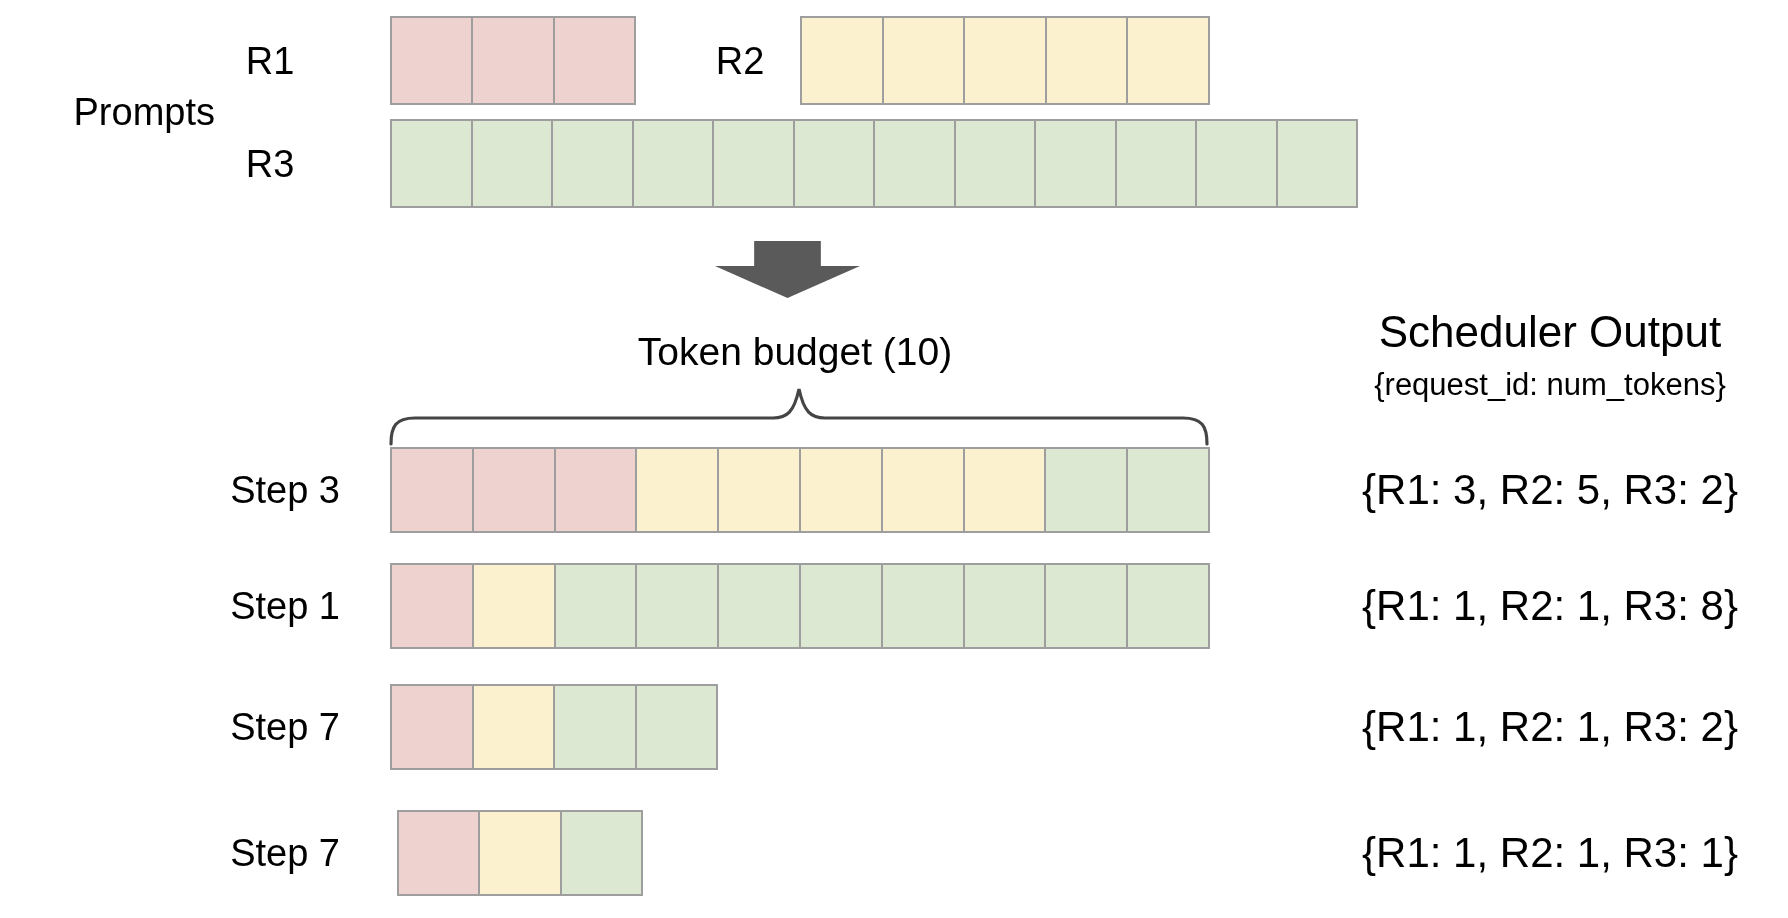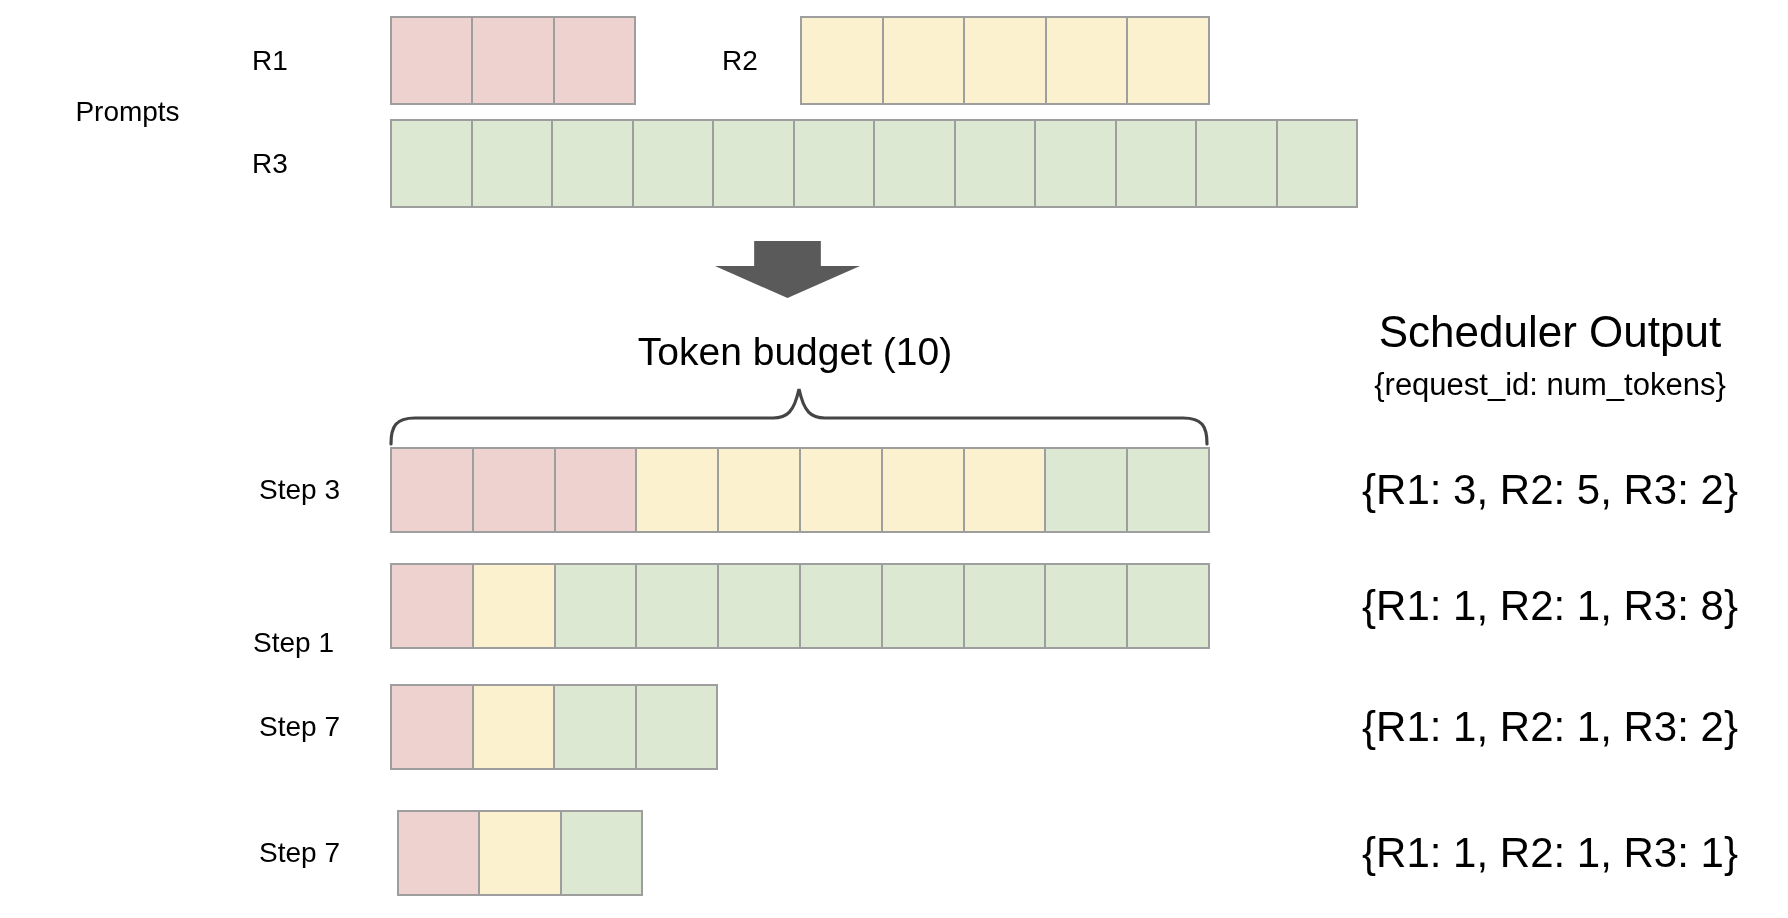--- a/index.html
+++ b/index.html
@@ -6,21 +6,21 @@
   .canvas{
     position:relative;
     width:1788px;height:918px;
     background:#ffffff;
     font-family:"Liberation Sans", sans-serif;
     color:#000000;
     overflow:hidden;
   }
   .biglabel{
     position:absolute;
-    font-size:28px;
+    font-size:38px;
     line-height:50px;
     white-space:nowrap;
   }
   .center{text-align:center;}
   .right{text-align:right;}
   .crow{
     position:absolute;
     display:flex;
     box-sizing:border-box;
     border:2.5px solid #9e9e9e;
@@ -40,21 +40,21 @@
   .brace{position:absolute;left:388px;top:382px;}
   .sched-title{position:absolute;left:1310px;width:480px;top:306px;font-size:44px;line-height:52px;text-align:center;white-space:nowrap;}
   .sched-subtitle{position:absolute;left:1310px;width:480px;top:366px;font-size:31px;line-height:38px;text-align:center;white-space:nowrap;}
   .sched-line{position:absolute;left:1310px;width:480px;font-size:42px;line-height:52px;text-align:center;white-space:nowrap;}
 </style>
 </head>
 <body>
 
 <div class="canvas">
 
-  <div class="biglabel center" style="left:25px;top:87px;width:205px;">Prompts</div>
+  <div class="biglabel center" style="left:10px;top:87px;width:205px;text-align:right;">Prompts</div>
 
   <div id="prompt-layer">
       <div class="biglabel center" style="left: 228px; width: 84px; top: 35.5px;">R1</div>
       <div class="crow" style="left: 390px; top: 16px; width: 246px; height: 89px; border-color: rgb(158, 158, 158);">
         <div class="cell" style="background: rgb(237, 210, 207); border-right-color: rgb(158, 158, 158);"></div>
         <div class="cell" style="background: rgb(237, 210, 207); border-right-color: rgb(158, 158, 158);"></div>
         <div class="cell" style="background: rgb(237, 210, 207); border-right-color: rgb(158, 158, 158);"></div>
       </div>
       <div class="biglabel center" style="left: 698px; width: 84px; top: 35.5px;">R2</div>
       <div class="crow" style="left: 800px; top: 16px; width: 410px; height: 89px; border-color: rgb(158, 158, 158);">
@@ -96,21 +96,21 @@
         <div class="cell" style="background: rgb(237, 210, 207); border-right-color: rgb(158, 158, 158);"></div>
         <div class="cell" style="background: rgb(237, 210, 207); border-right-color: rgb(158, 158, 158);"></div>
         <div class="cell" style="background: rgb(251, 241, 207); border-right-color: rgb(158, 158, 158);"></div>
         <div class="cell" style="background: rgb(251, 241, 207); border-right-color: rgb(158, 158, 158);"></div>
         <div class="cell" style="background: rgb(251, 241, 207); border-right-color: rgb(158, 158, 158);"></div>
         <div class="cell" style="background: rgb(251, 241, 207); border-right-color: rgb(158, 158, 158);"></div>
         <div class="cell" style="background: rgb(251, 241, 207); border-right-color: rgb(158, 158, 158);"></div>
         <div class="cell" style="background: rgb(221, 232, 211); border-right-color: rgb(158, 158, 158);"></div>
         <div class="cell" style="background: rgb(221, 232, 211); border-right-color: rgb(158, 158, 158);"></div>
       </div>
-      <div class="biglabel right" style="left: 124px; width: 210px; top: 581px; margin-top: 37px;">Step 1</div>
+      <div class="biglabel right" style="left: 130px; width: 210px; top: 581px;">Step 1</div>
       <div class="crow" style="left: 390px; top: 563px; width: 820px; height: 86px; border-color: rgb(158, 158, 158);">
         <div class="cell" style="background: rgb(237, 210, 207); border-right-color: rgb(158, 158, 158);"></div>
         <div class="cell" style="background: rgb(251, 241, 207); border-right-color: rgb(158, 158, 158);"></div>
         <div class="cell" style="background: rgb(221, 232, 211); border-right-color: rgb(158, 158, 158);"></div>
         <div class="cell" style="background: rgb(221, 232, 211); border-right-color: rgb(158, 158, 158);"></div>
         <div class="cell" style="background: rgb(221, 232, 211); border-right-color: rgb(158, 158, 158);"></div>
         <div class="cell" style="background: rgb(221, 232, 211); border-right-color: rgb(158, 158, 158);"></div>
         <div class="cell" style="background: rgb(221, 232, 211); border-right-color: rgb(158, 158, 158);"></div>
         <div class="cell" style="background: rgb(221, 232, 211); border-right-color: rgb(158, 158, 158);"></div>
         <div class="cell" style="background: rgb(221, 232, 211); border-right-color: rgb(158, 158, 158);"></div>

